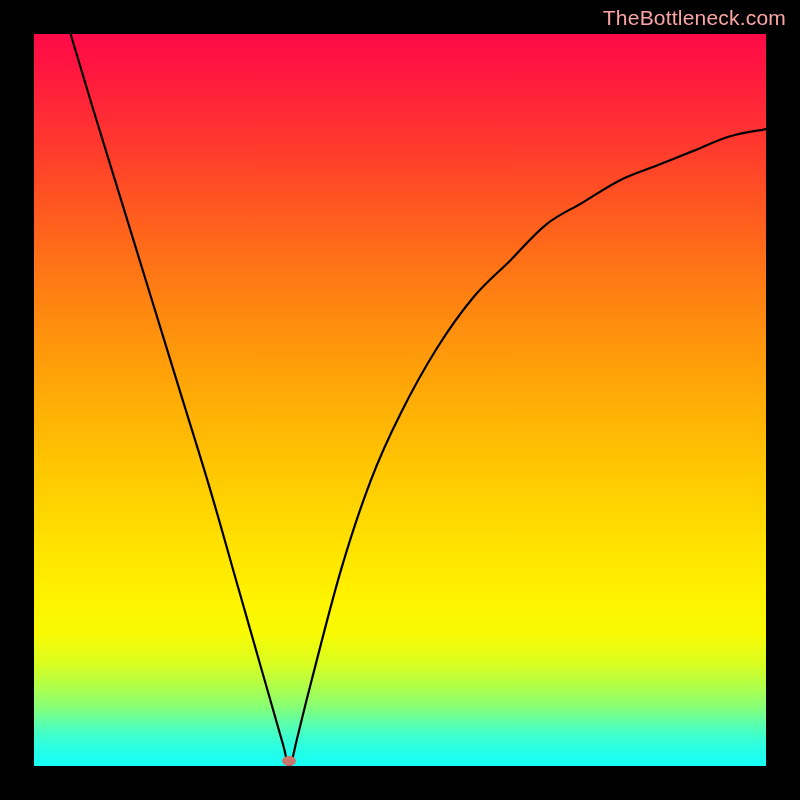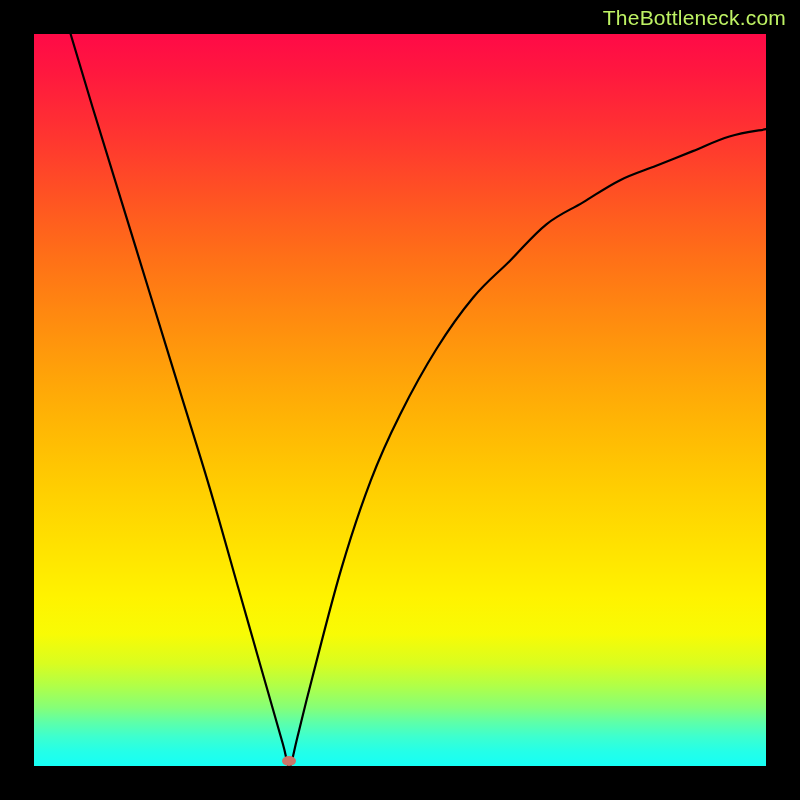--- a/index.html
+++ b/index.html
@@ -45,21 +45,21 @@
       #5effa8 94%,
       #3dffcf 96%,
       #24ffe8 98%,
       #16fff6 100%
     );
   }
   .watermark {
     position: absolute;
     top: 6px;
     right: 14px;
-    color: #bef264;
+    color: #fca5a5;
     font-size: 21px;
     font-weight: 400;
     letter-spacing: 0.2px;
   }
   svg.curve {
     position: absolute;
     left: 0;
     top: 0;
     width: 732px;
     height: 732px;

